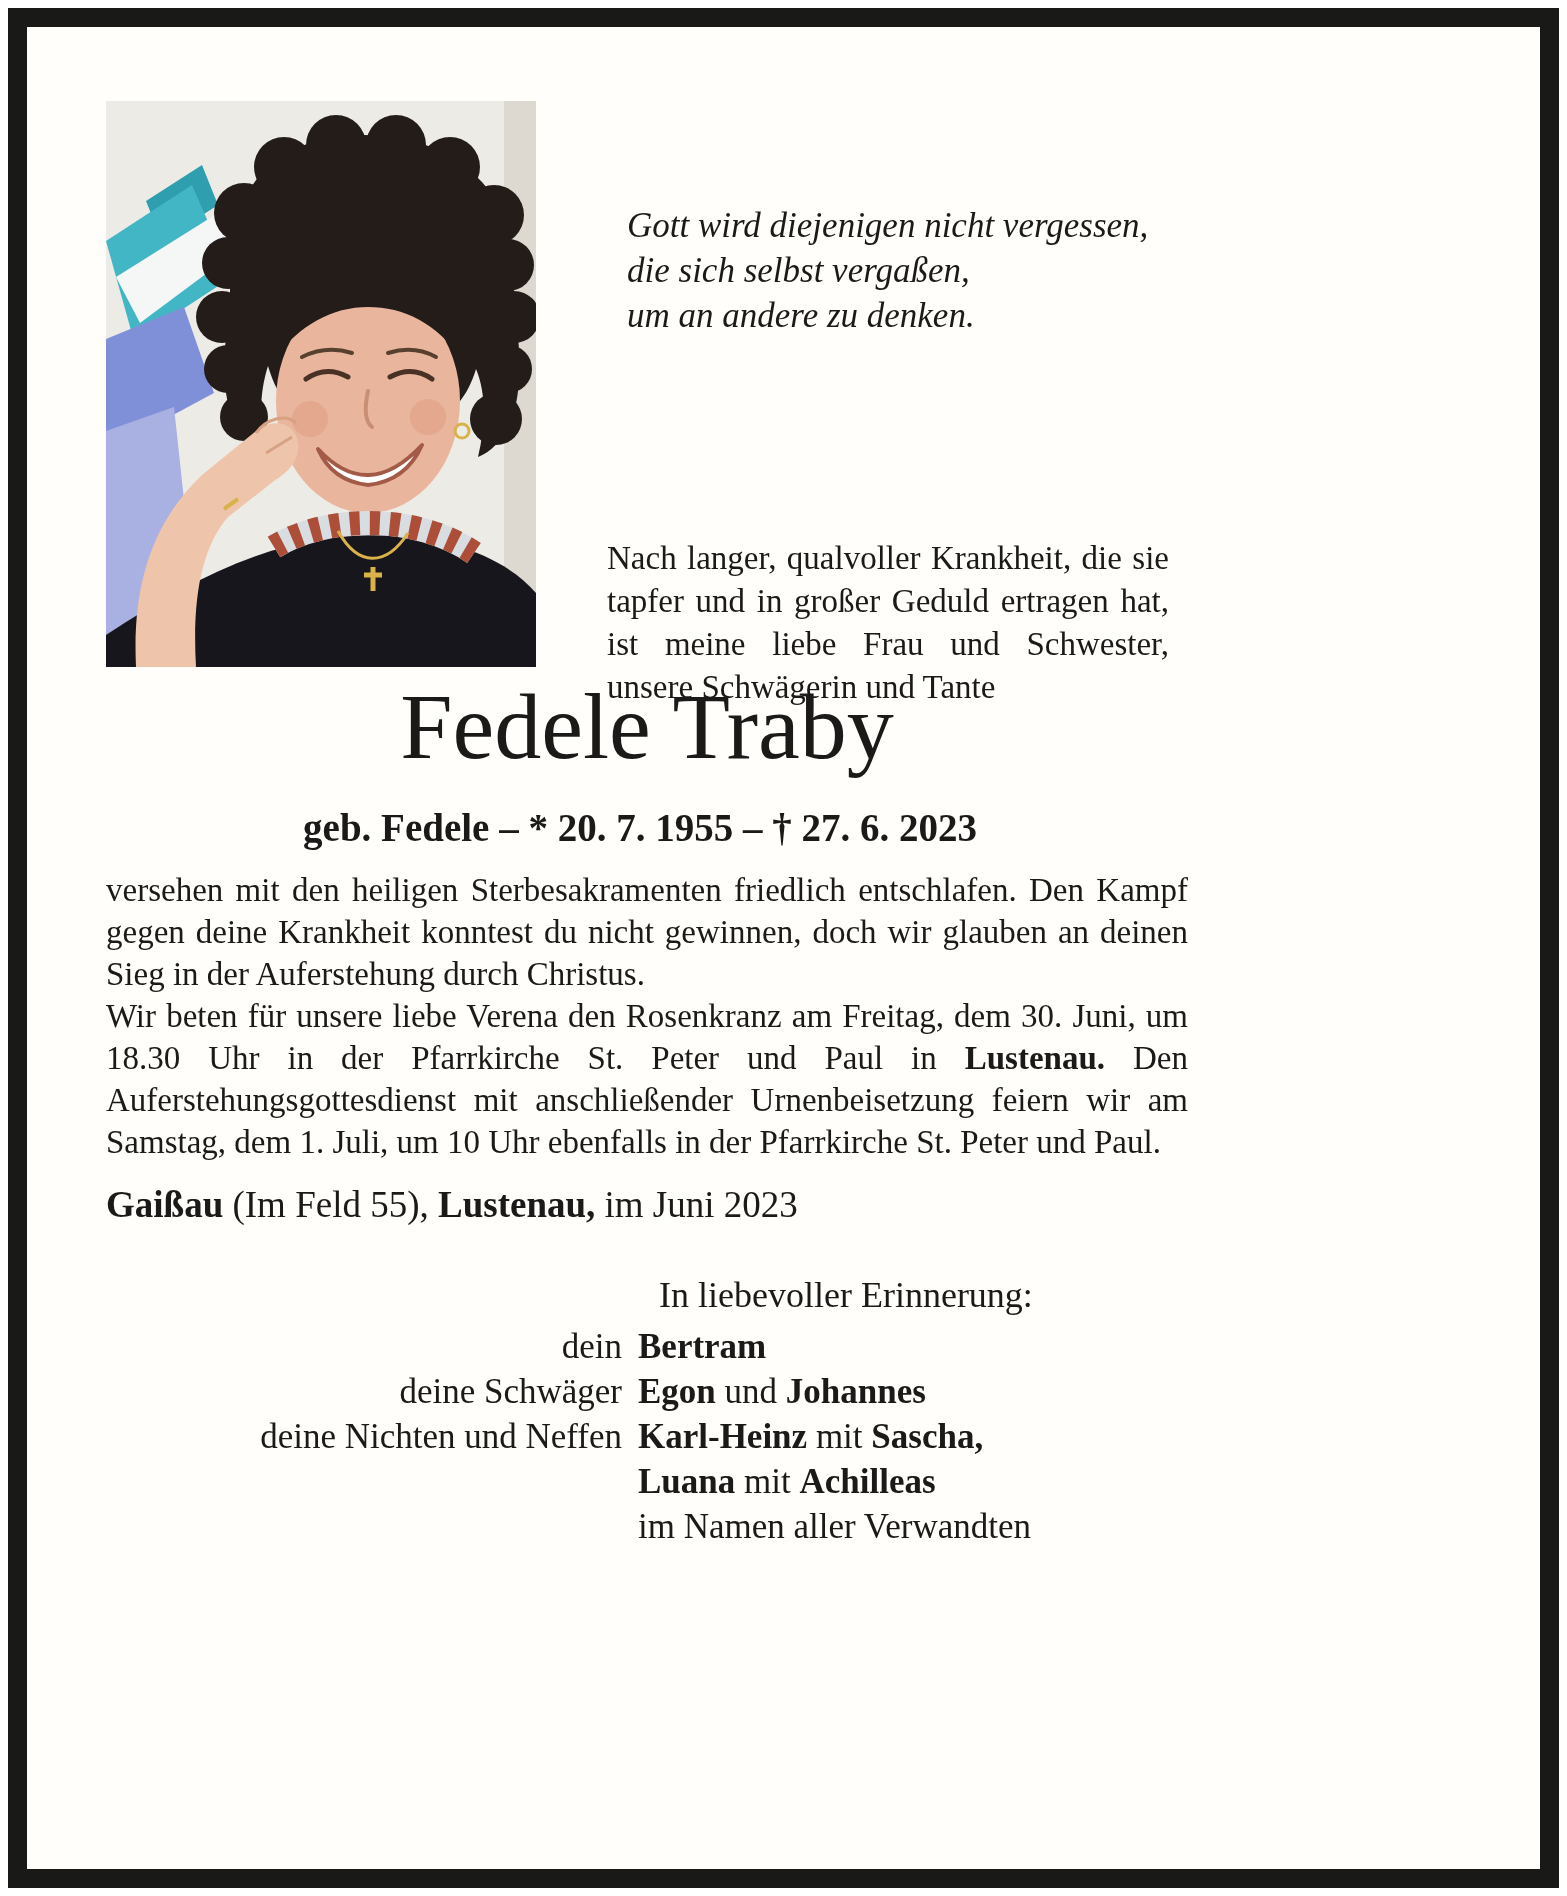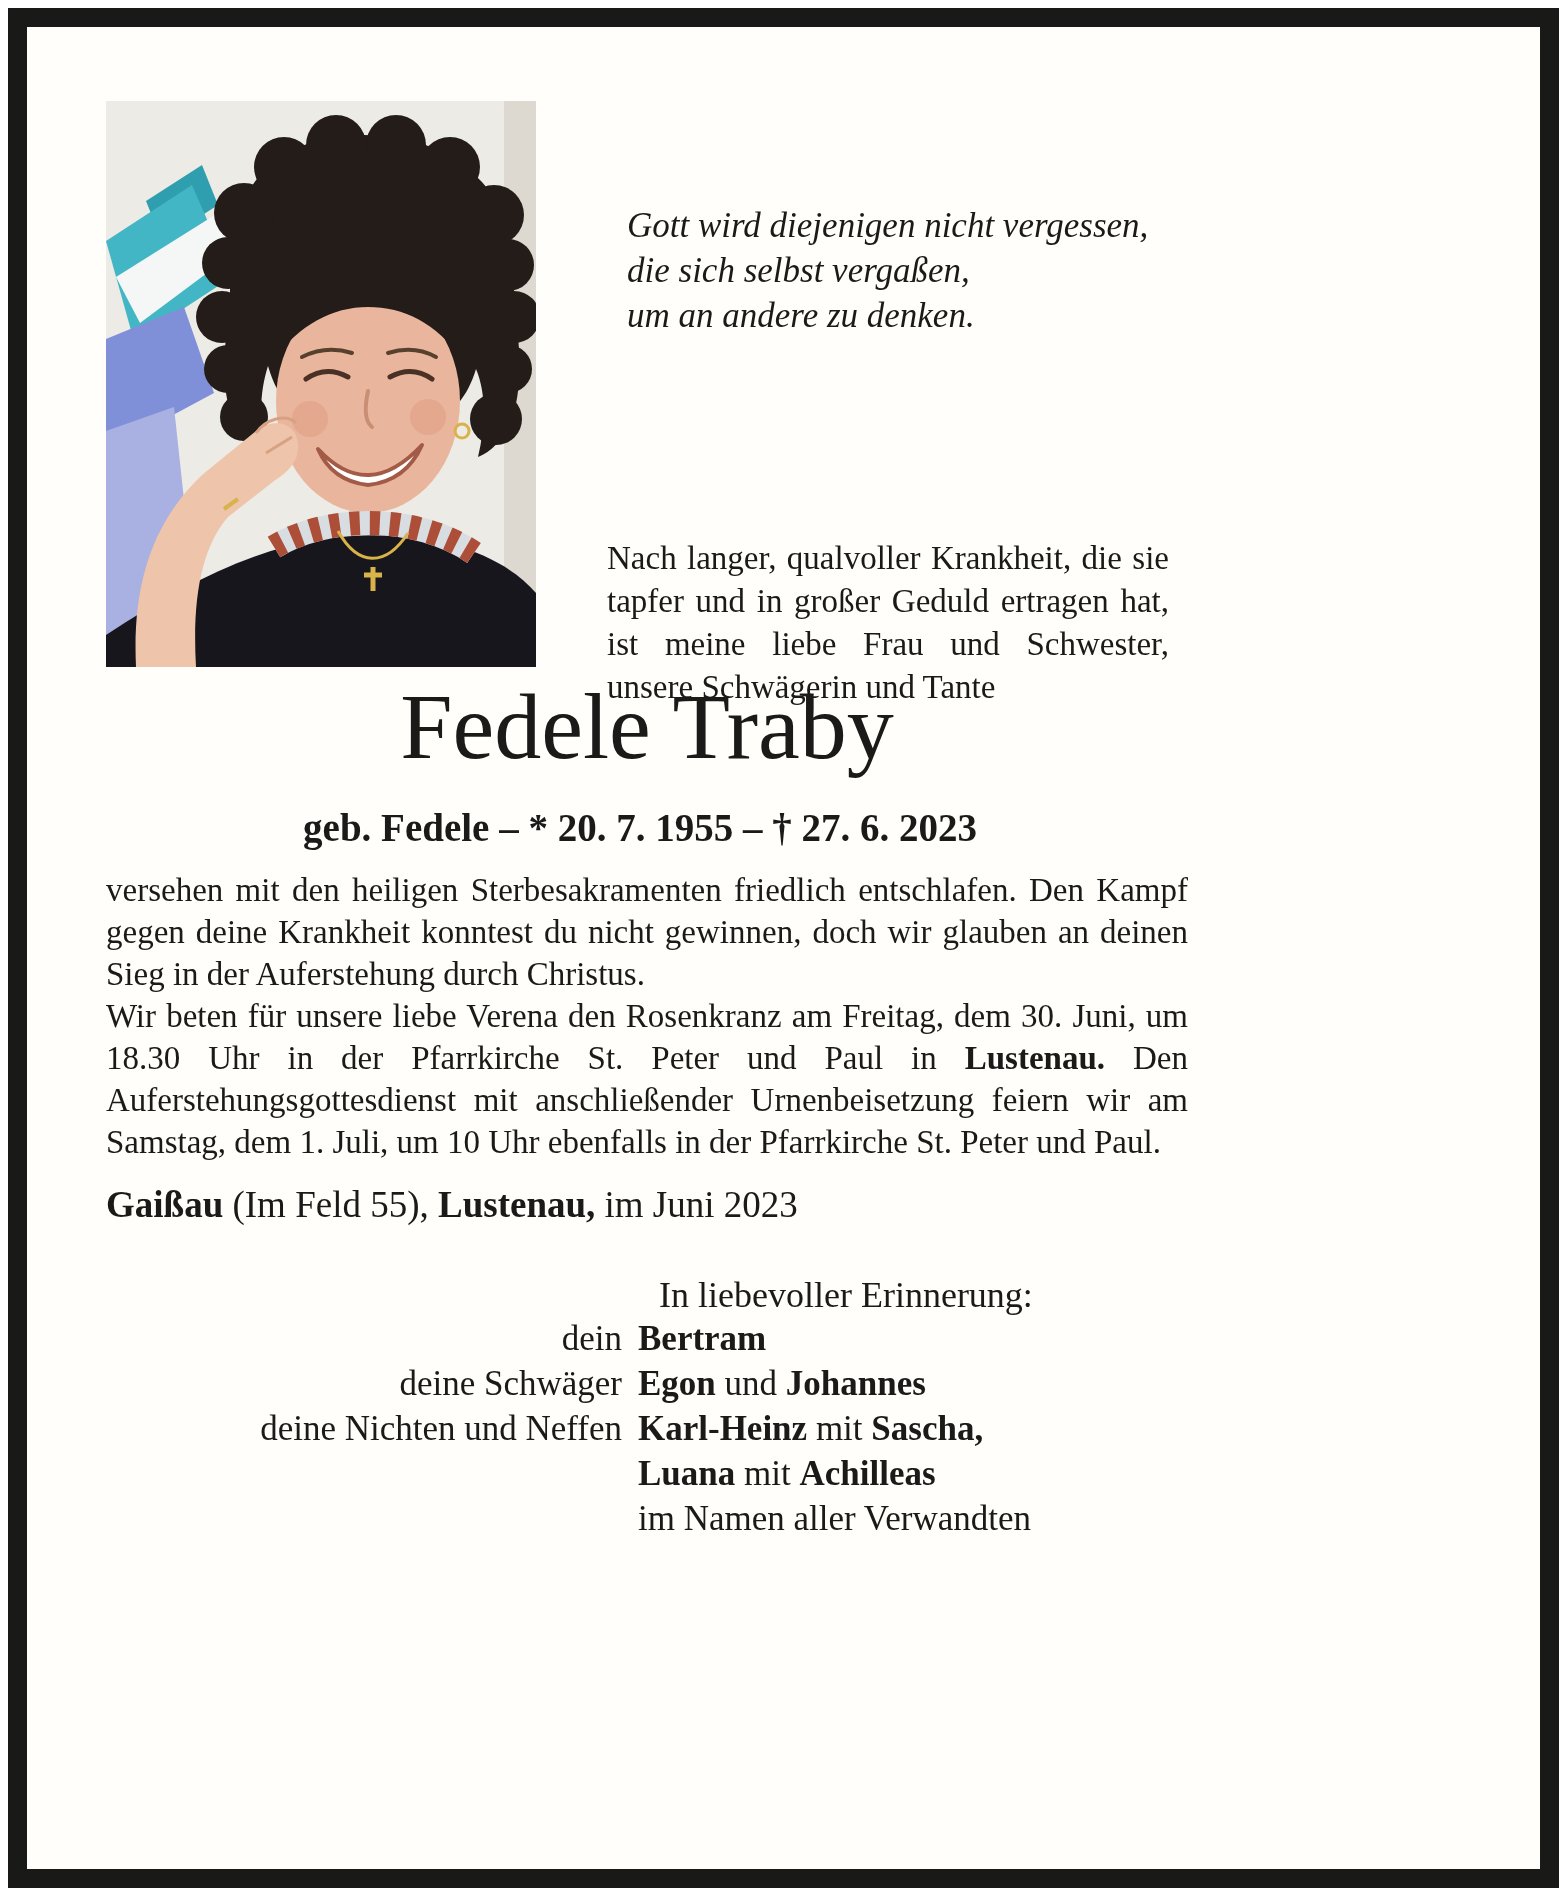--- a/index.html
+++ b/index.html
@@ -83,20 +83,21 @@
   .dateline {
     margin-top: 20px;
     font-size: 37px;
   }
   .mem-heading {
     margin-top: 48px;
     margin-left: 553px;
     font-size: 36px;
   }
   .mem-rows {
+    margin-top: 8px;
     font-size: 35px;
     line-height: 45px;
   }
   .mem-row { display: flex; }
   .mem-label { width: 516px; text-align: right; flex: none; }
   .mem-names { margin-left: 16px; }
   .b { font-weight: bold; }
 </style>
 </head>
 <body>

